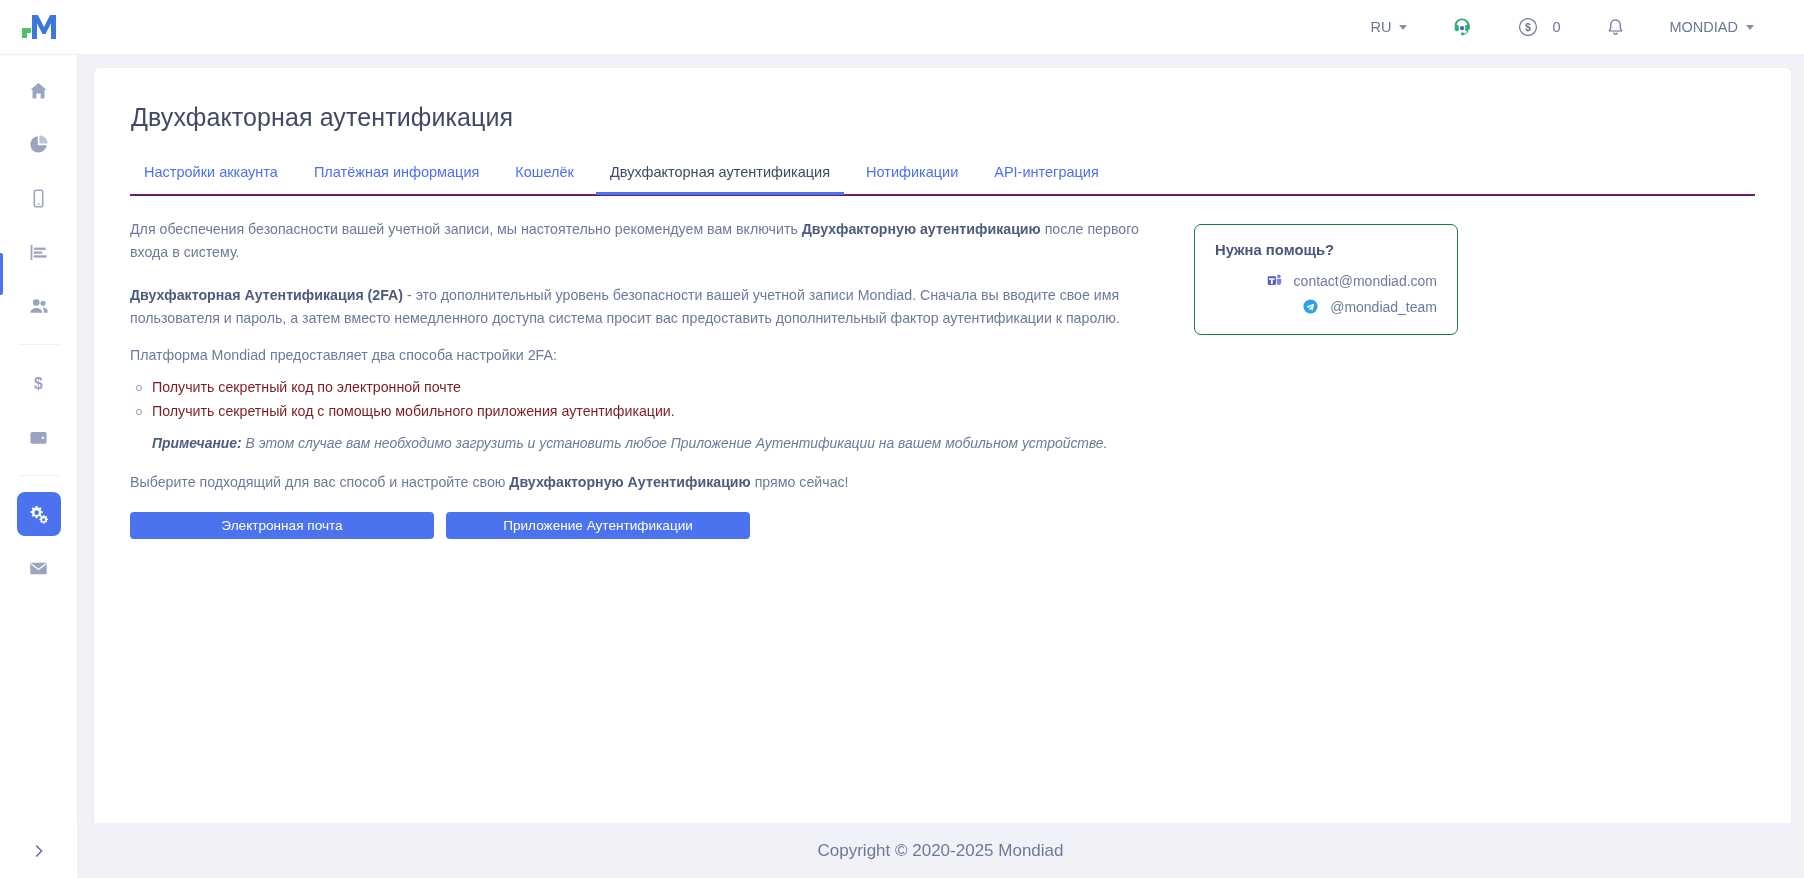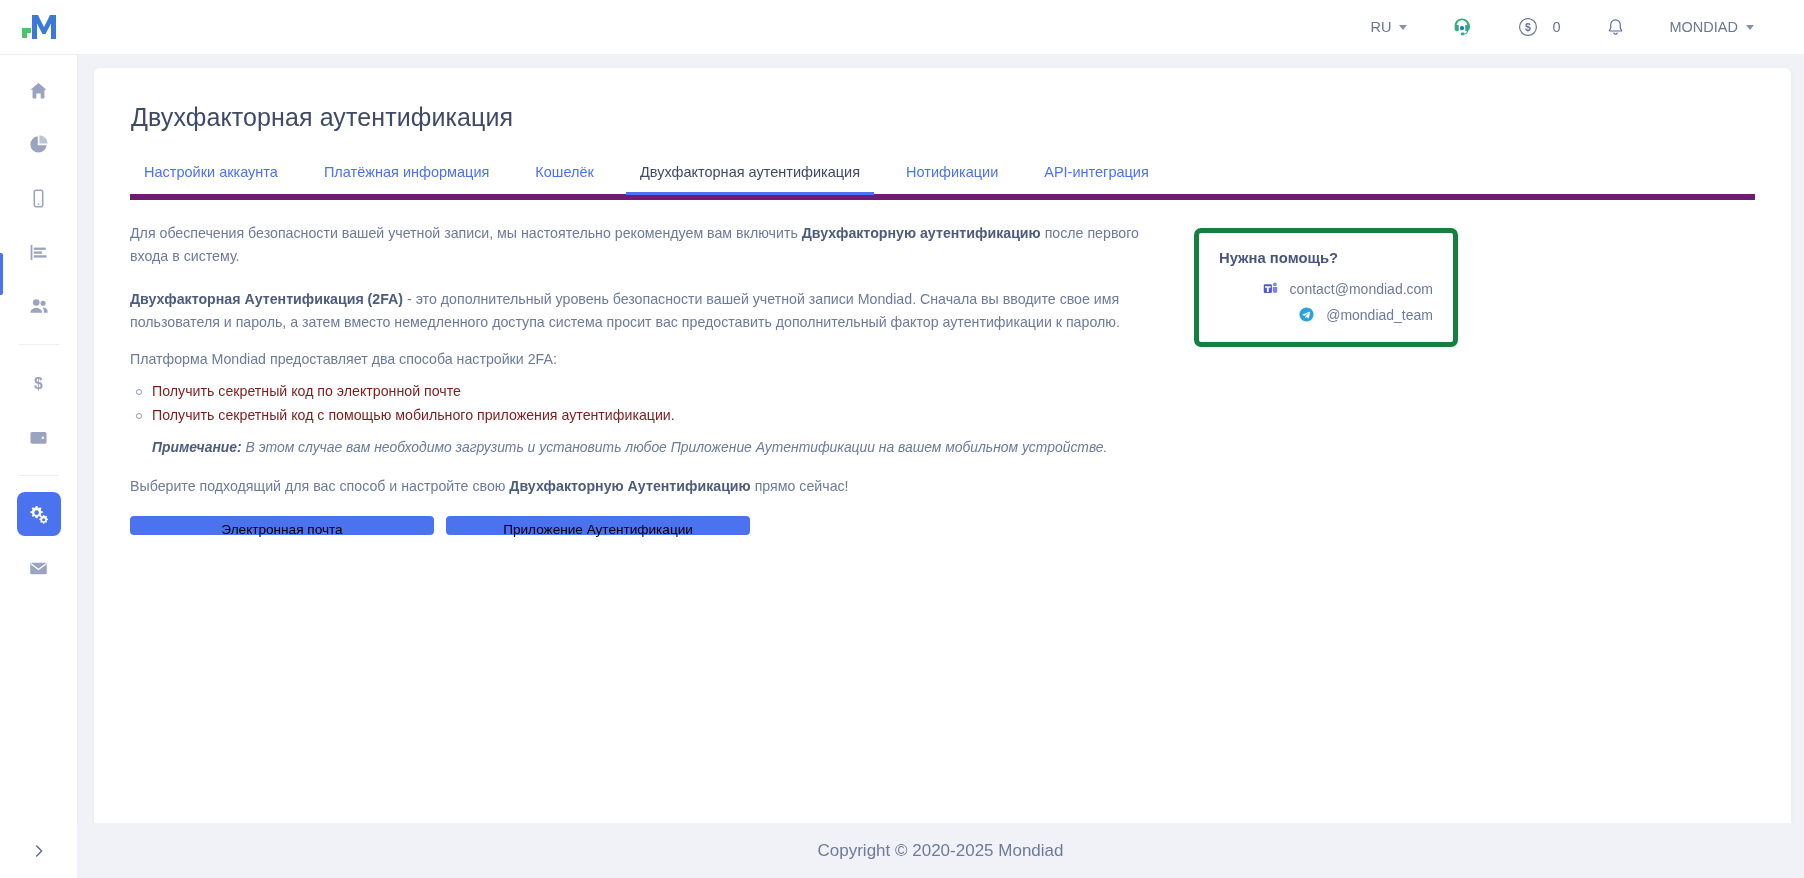--- a/index.html
+++ b/index.html
@@ -104,22 +104,22 @@
   .page-title {
     font-size: 25px; font-weight: 400; color: #3f4a66;
     letter-spacing: .1px; line-height: 1.2;
     padding-left: 1px;
   }
 
   
   .tabs {
     margin-top: 24px;
     display: flex; align-items: center;
-    border-bottom: 6px solid #701a75;
-    gap: 18px;
+    border-bottom: 2px solid #701a75;
+    gap: 8px;
   }
   .tab {
     font-size: 14.5px; color: #4b72ef;
     padding: 8px 14px 12px 14px;
     cursor: pointer; white-space: nowrap;
     border-bottom: 3px solid transparent;
     margin-bottom: -1px;
   }
   .tab.active { color: #3f4a66; border-bottom-color: #4b72ef; }
 
@@ -148,33 +148,33 @@
     border: 1px solid #8d99ba;
   }
   .note {
     padding-left: 22px; font-size: 13.9px; font-style: italic;
     color: #6d7a9c; line-height: 1.68; margin-top: 2px;
   }
   .note b { font-weight: 700; font-style: italic; color: #4d5b7d; }
 
   .btn-row { display: flex; gap: 12px; margin-top: 18px; }
   .btn {
-    background: #4b72ef; color: #000000;
+    background: #4b72ef; color: #ffffff;
     border: none; border-radius: 4px;
     font-size: 13.6px; font-family: inherit;
     cursor: pointer; text-align: center;
-    height: 19px; line-height: 27px;
+    height: 27px; line-height: 27px;
   }
   .btn-email { width: 304px; }
   .btn-app { width: 304px; }
 
   
   .help-card {
     width: 264px;
-    border: 5px solid #15803d;
+    border: 1px solid #15803d;
     border-radius: 7px;
     padding: 17px 20px 19px 20px;
     background: #ffffff;
   }
   .help-title {
     font-size: 14.8px; font-weight: 700; color: #49567a;
     margin-bottom: 14px;
   }
   .help-row {
     display: flex; align-items: center; gap: 11px;

